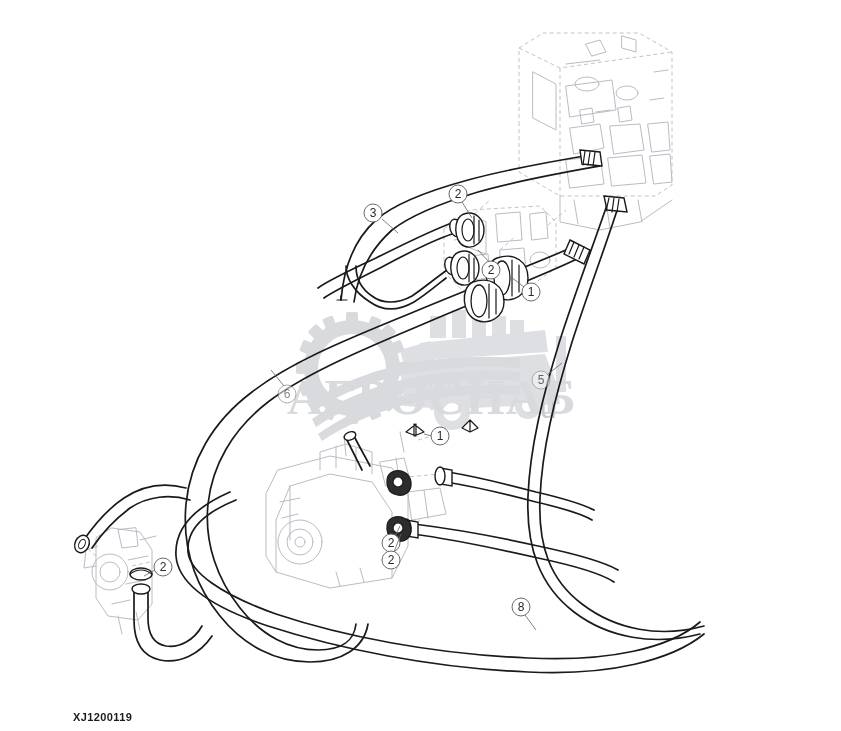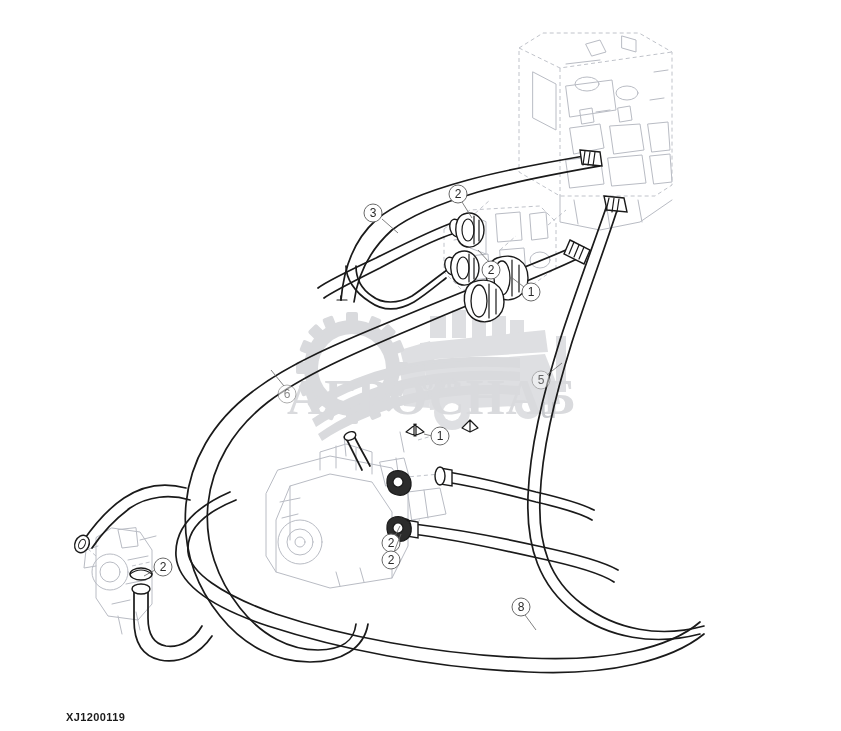--- a/index.html
+++ b/index.html
@@ -19,21 +19,21 @@
   }
   #diagram-svg {
     position: absolute;
     left: 0;
     top: 0;
     width: 841px;
     height: 731px;
   }
   .part-no {
     position: absolute;
-    left: 66px;
+    left: 73px;
     top: 711px;
     font-family: "Liberation Sans", sans-serif;
     font-size: 11px;
     font-weight: bold;
     letter-spacing: 0.4px;
     color: #1b1b1b;
     white-space: nowrap;
   }
   .wm-text {
     font-family: "Liberation Serif", serif;

